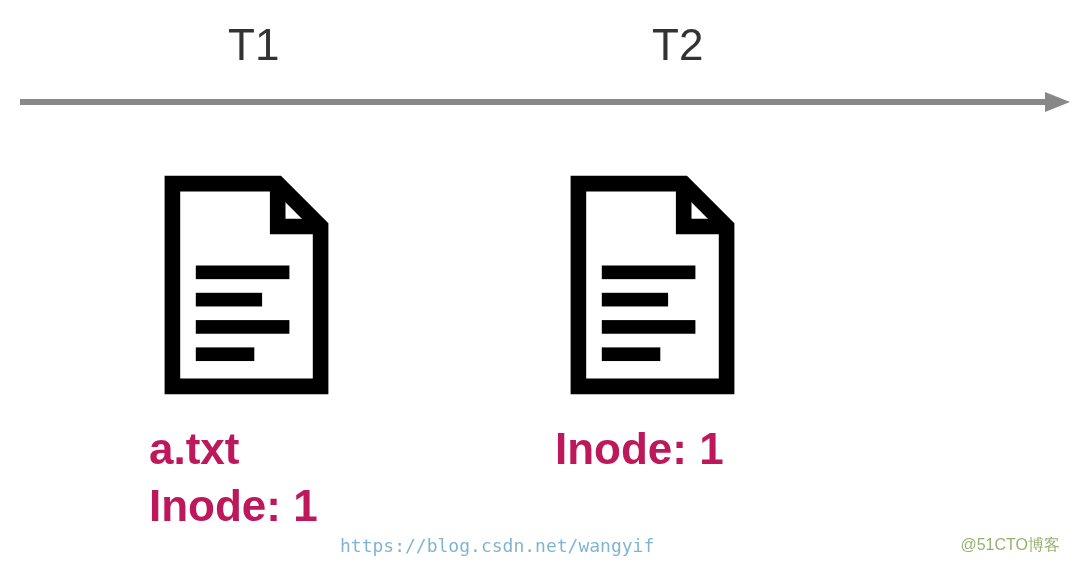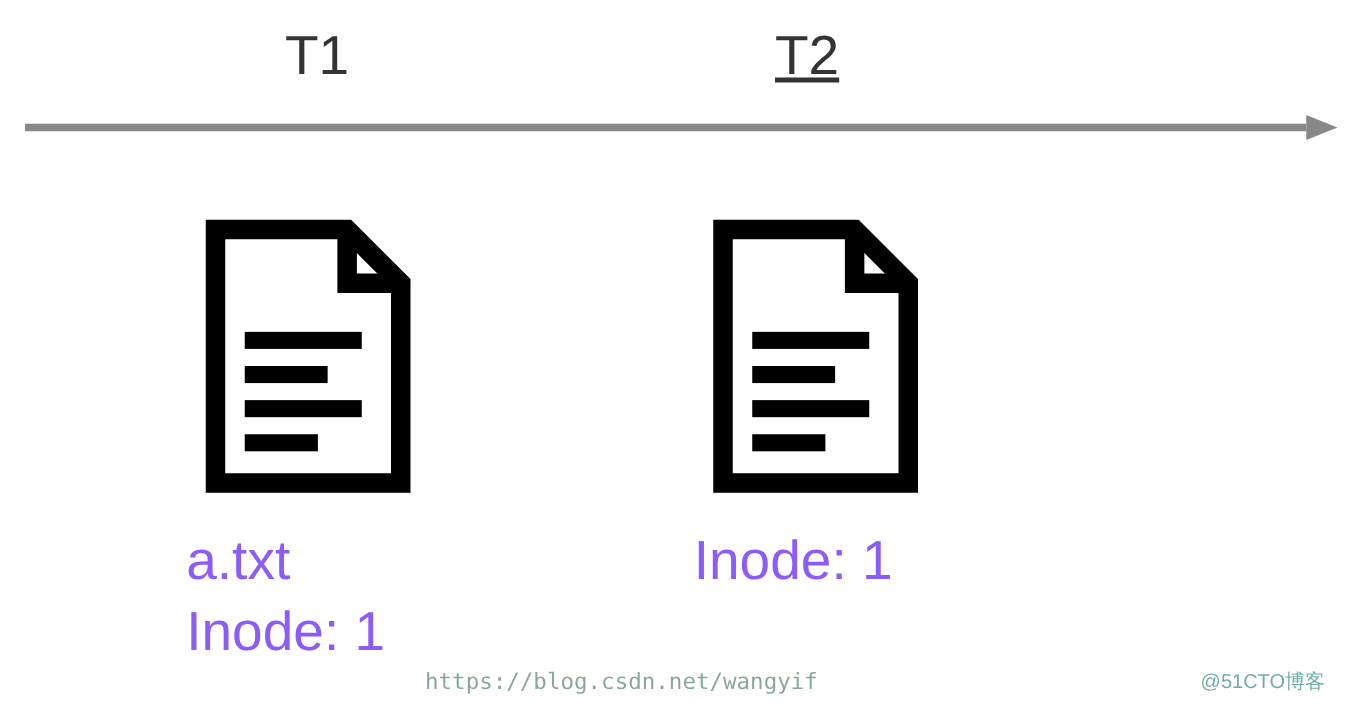--- a/index.html
+++ b/index.html
@@ -23,23 +23,22 @@
       position: absolute;
       font-size: 44px;
       color: #333;
       font-weight: 400;
     }
     .t1 {
       left: 228px;
       top: 20px;
     }
     .t2 {
-      left: 620px;
+      left: 652px;
       top: 20px;
-      text-decoration: underline;
     }
     .arrow {
       position: absolute;
       left: 20px;
       top: 92px;
       width: 1050px;
       height: 20px;
     }
     .file-block {
       position: absolute;
@@ -55,39 +54,39 @@
       left: 555px;
       top: 165px;
     }
     .file-icon {
       width: 195px;
       height: 240px;
       margin-bottom: 15px;
     }
     .file-label {
       font-size: 44px;
-      color: #8b5cf6;
+      color: #be185d;
       line-height: 1.3;
-      font-weight: 400;
+      font-weight: 700;
     }
     .watermark {
       position: absolute;
       left: 340px;
       top: 535px;
       font-size: 18px;
-      color: #14532d;
+      color: #0369a1;
       opacity: 0.5;
       font-family: monospace;
     }
     .watermark2 {
       position: absolute;
       right: 20px;
       top: 535px;
       font-size: 16px;
-      color: #0f766e;
+      color: #4d7c0f;
       opacity: 0.6;
       text-align: right;
     }
   </style>
 </head>
 <body>
 
 <div class="container">
 
   <div class="time-label t1">T1</div>

